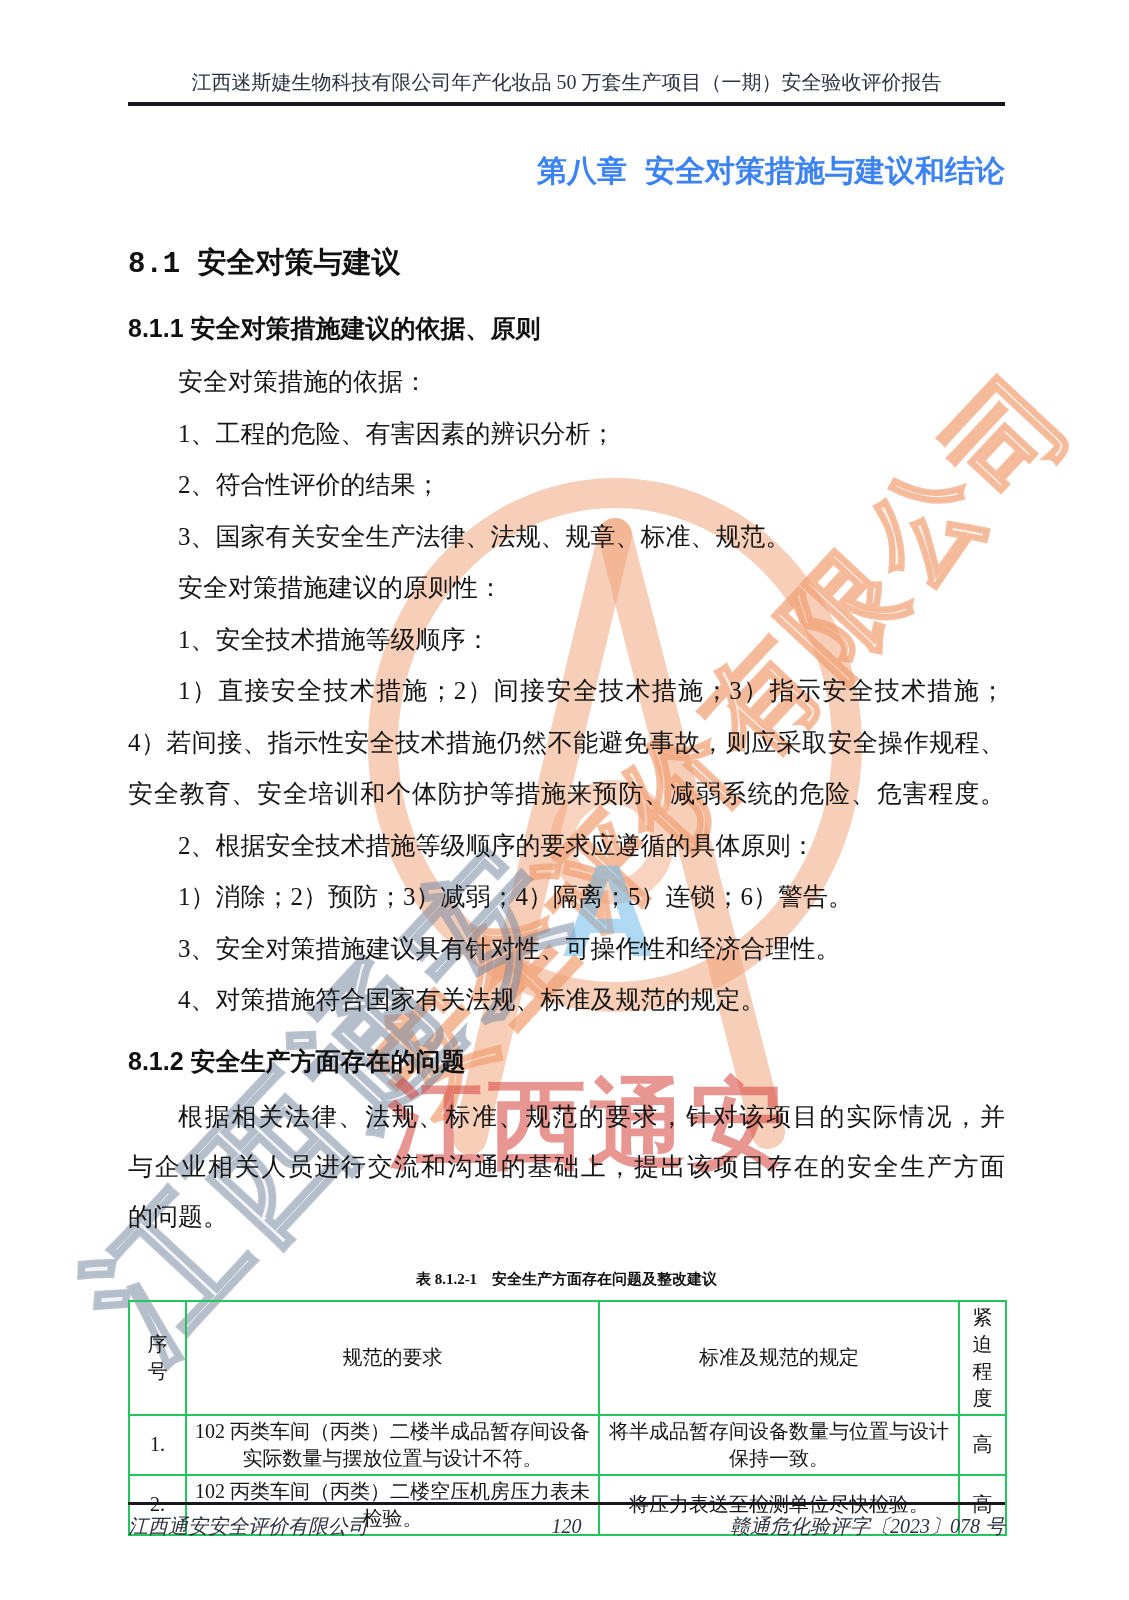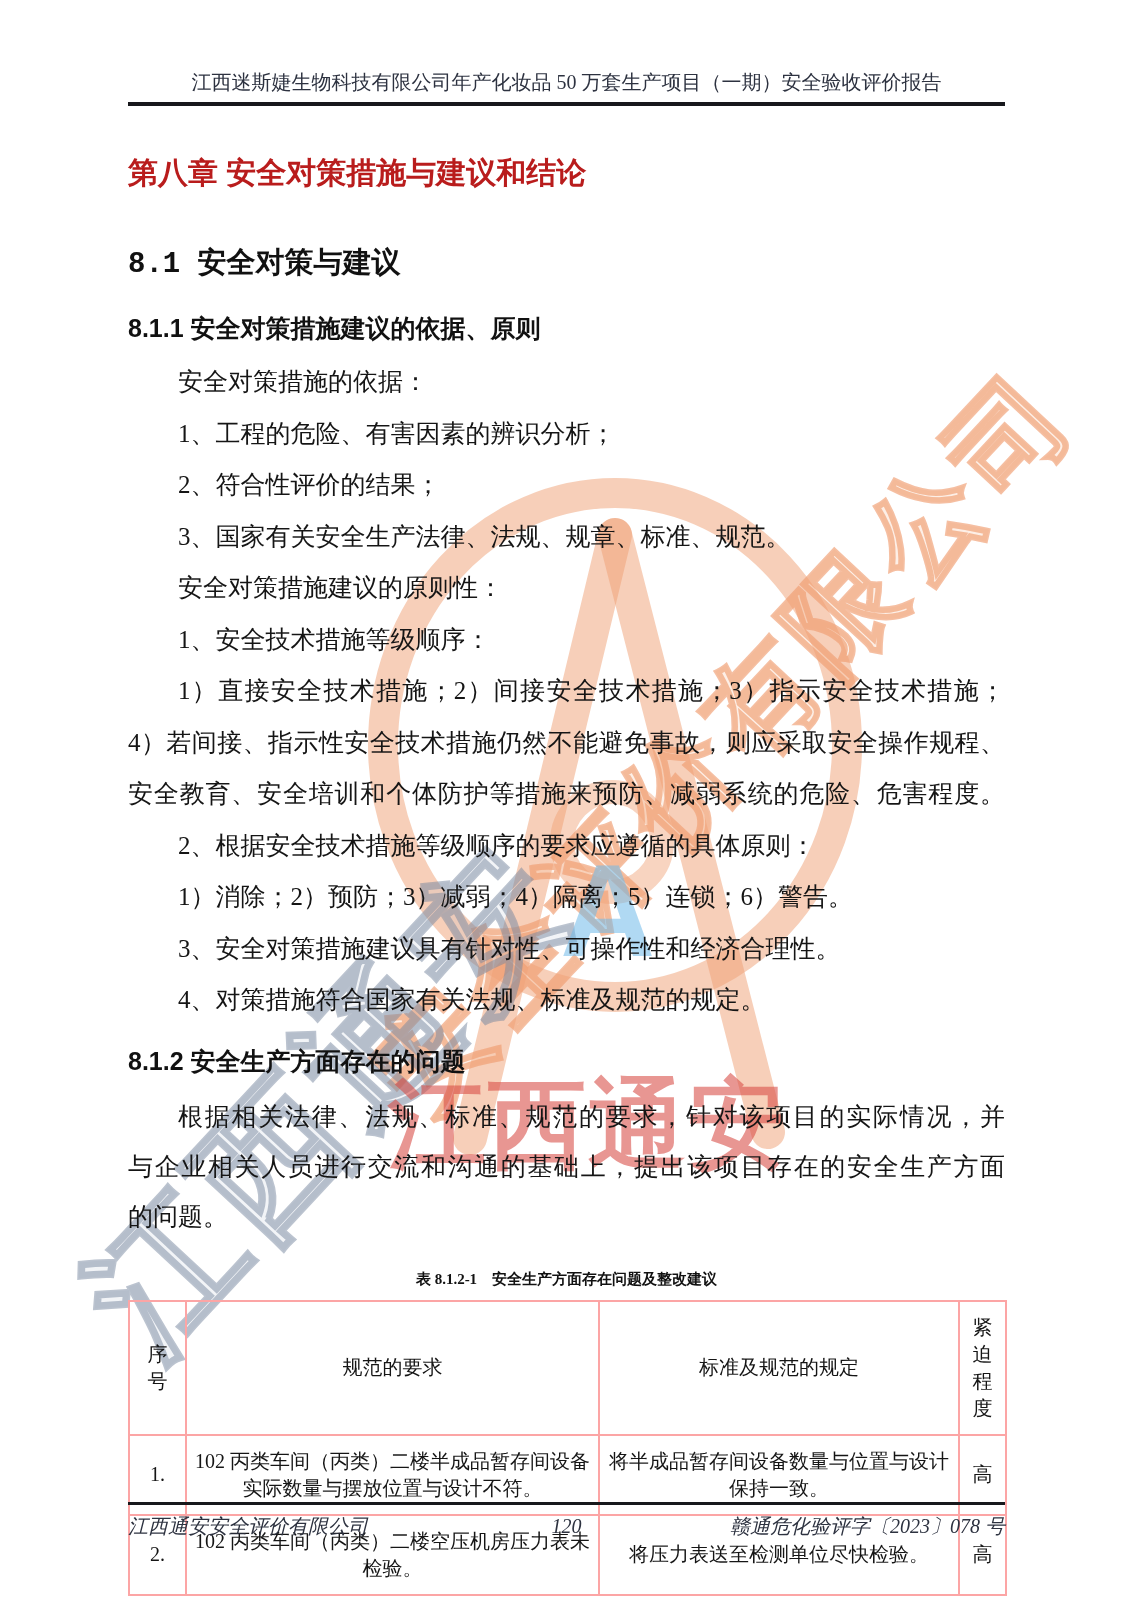--- a/index.html
+++ b/index.html
@@ -76,26 +76,26 @@
     text-align: center;
     color: #2d3240;
   }
   .doc-header-rule {
     height: 4px;
     background: #17181c;
     margin-top: 8px;
   }
   .chapter-title {
     margin: 46px 0 0 0;
-    font-family: Liberation Sans, sans-serif;
+    font-family: Liberation Mono, monospace;
     font-weight: bold;
     font-size: 30px;
     line-height: 42px;
-    text-align: left;
-    color: #b91c1c;
+    text-align: right;
+    color: #3b82f6;
   }
   .sec81 {
     margin: 51px 0 0 0;
     font-family: Liberation Mono, monospace;
     font-weight: bold;
     font-size: 29px;
     line-height: 40px;
     color: #111;
   }
   .sec-sub {
@@ -129,22 +129,22 @@
   }
   table.issues {
     margin-top: 6px;
     border-collapse: collapse;
     table-layout: fixed;
     width: 877px;
     font-size: 20px;
     color: #151515;
   }
   table.issues th, table.issues td {
-    border: 2px solid #fca5a5;
-    padding: 12px 8px;
+    border: 2px solid #22c55e;
+    padding: 2px 8px;
     line-height: 27px;
     vertical-align: middle;
     text-align: center;
     font-weight: normal;
     overflow: hidden;
   }
   table.issues th { height: 60px; }
   table.issues td { }
   tr.row-1 td { height: 56px; }
   tr.row-2 td { height: 52px; }

